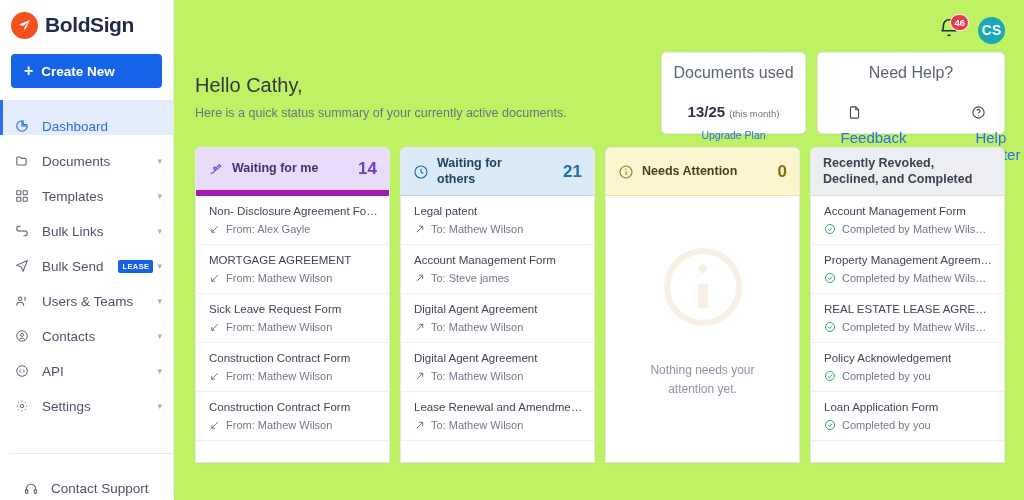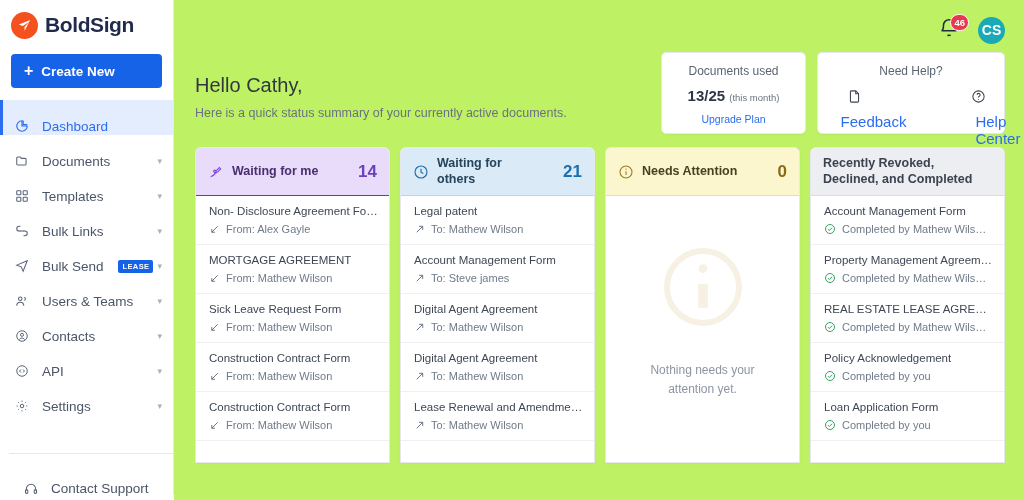--- a/index.html
+++ b/index.html
@@ -137,21 +137,21 @@
   .info-card {
     background: #fff;
     border: 1px solid #e6e8ed;
     border-radius: 5px;
     width: 145px; height: 82px;
     display: flex; flex-direction: column; align-items: center;
     padding-top: 11px;
     box-shadow: 0 1px 2px rgba(16,24,40,.04);
   }
   .info-card.wide { width: 188px; }
-  .info-title { font-size: 12px; color: #5b6472; margin-bottom: 9px; }
+  .info-title { font-size: 16px; color: #5b6472; margin-bottom: 21px; }
   .doc-count { font-size: 15px; font-weight: bold; color: #2d3748; }
   .doc-count .sub { font-size: 9.5px; font-weight: normal; color: #6b7280; }
   .card-link {
     font-size: 10.5px; color: #2b6cf0; margin-top: 9px; cursor: pointer;
   }
   .help-row { display: flex; gap: 30px; margin-top: 2px; }
   .help-item {
     display: flex; flex-direction: column; align-items: center; gap: 5px;
     cursor: pointer;
   }
@@ -175,21 +175,21 @@
   }
   .col-head {
     display: flex; align-items: center;
     height: 48px; padding: 0 12px;
     font-size: 12.5px; font-weight: bold;
   }
   .col-head .ico { margin-right: 8px; display: flex; flex:0 0 auto; }
   .col-head .h-label { flex: 1 1 auto; line-height: 1.22; }
   .col-head .count { font-size: 17px; font-weight: bold; margin-left: 21px; }
 
-  .col.purple .col-head { background: #e9dcfa; color: #4a2f70; border-bottom: 1px solid #a21caf; }
+  .col.purple .col-head { background: #e9dcfa; color: #4a2f70; border-bottom: 6px solid #a21caf; }
   .col.purple .count { color: #6b3fbd; }
   .col.purple .ico { color: #7c4ddb; }
 
   .col.blue .col-head { background: #daeaf6; color: #26445c; border-bottom: 1px solid #b9d6e9; }
   .col.blue .count { color: #1a6fae; }
   .col.blue .ico { color: #1f6header; color:#1f6ca8; }
 
   .col.yellow .col-head { background: #fcf6cf; color: #4a4020; border-bottom: 1px solid #eadf9d; }
   .col.yellow .count { color: #8a6b15; }
   .col.yellow .ico { color: #9a7b22; }

